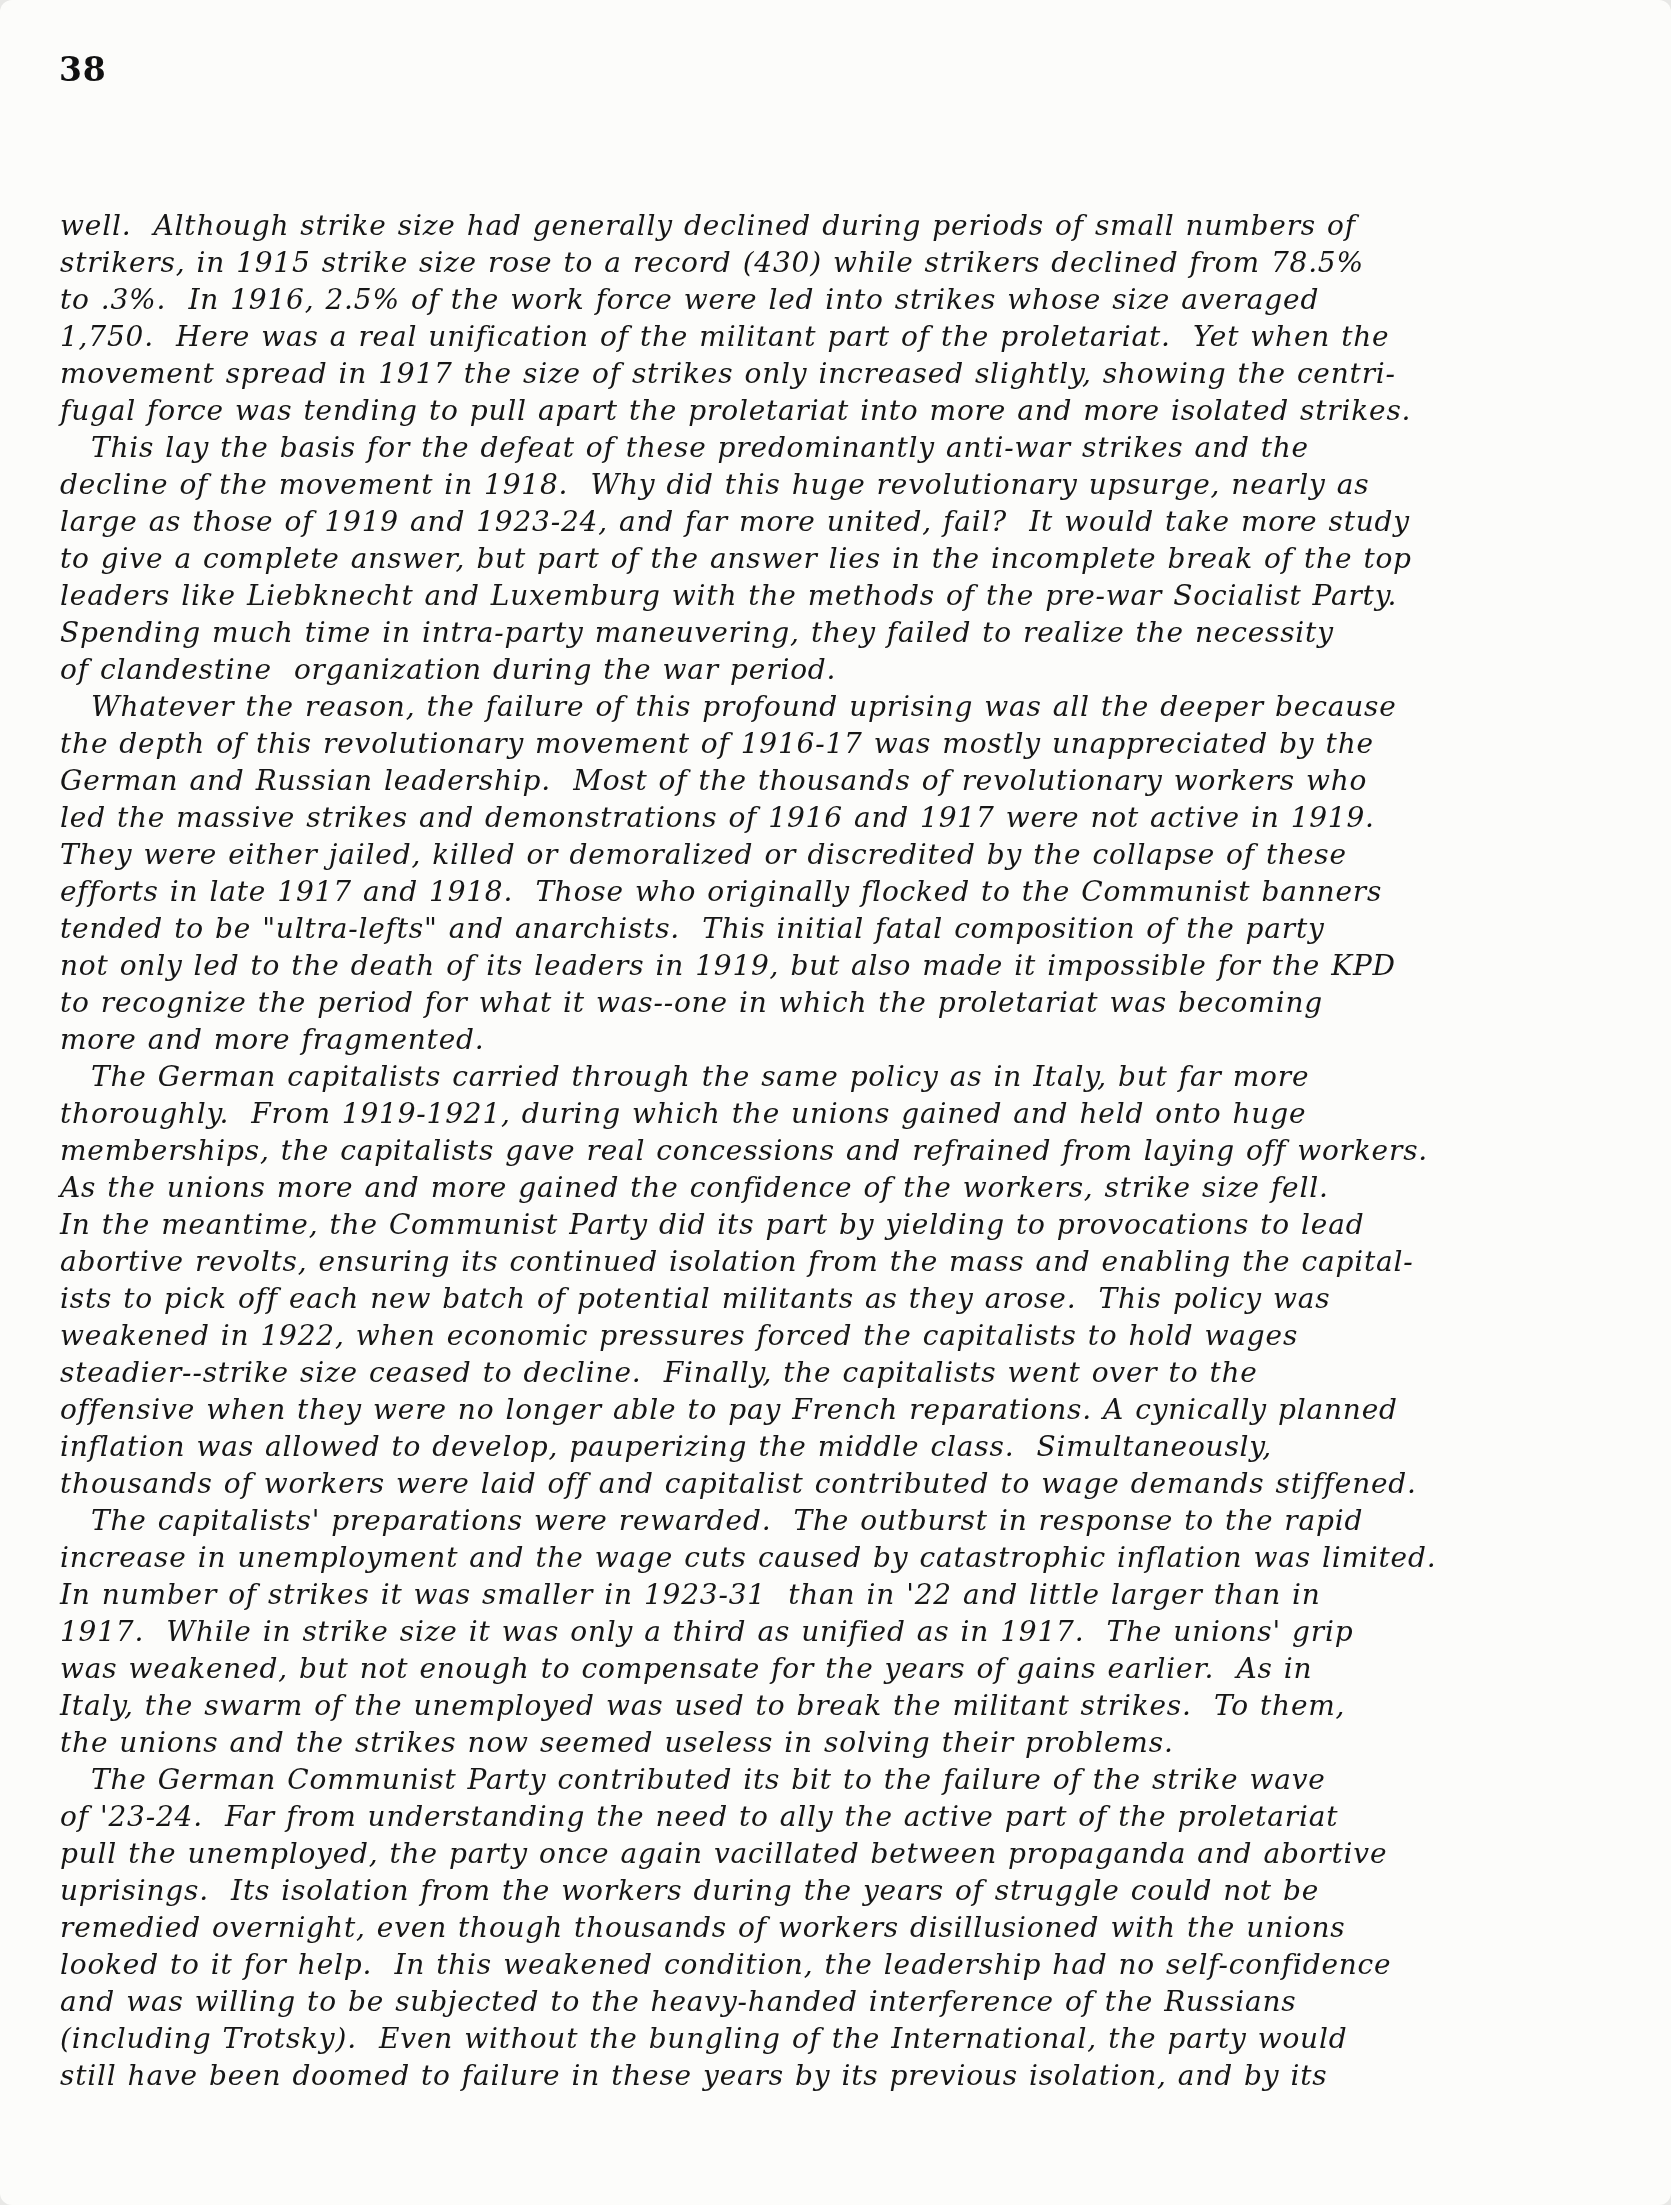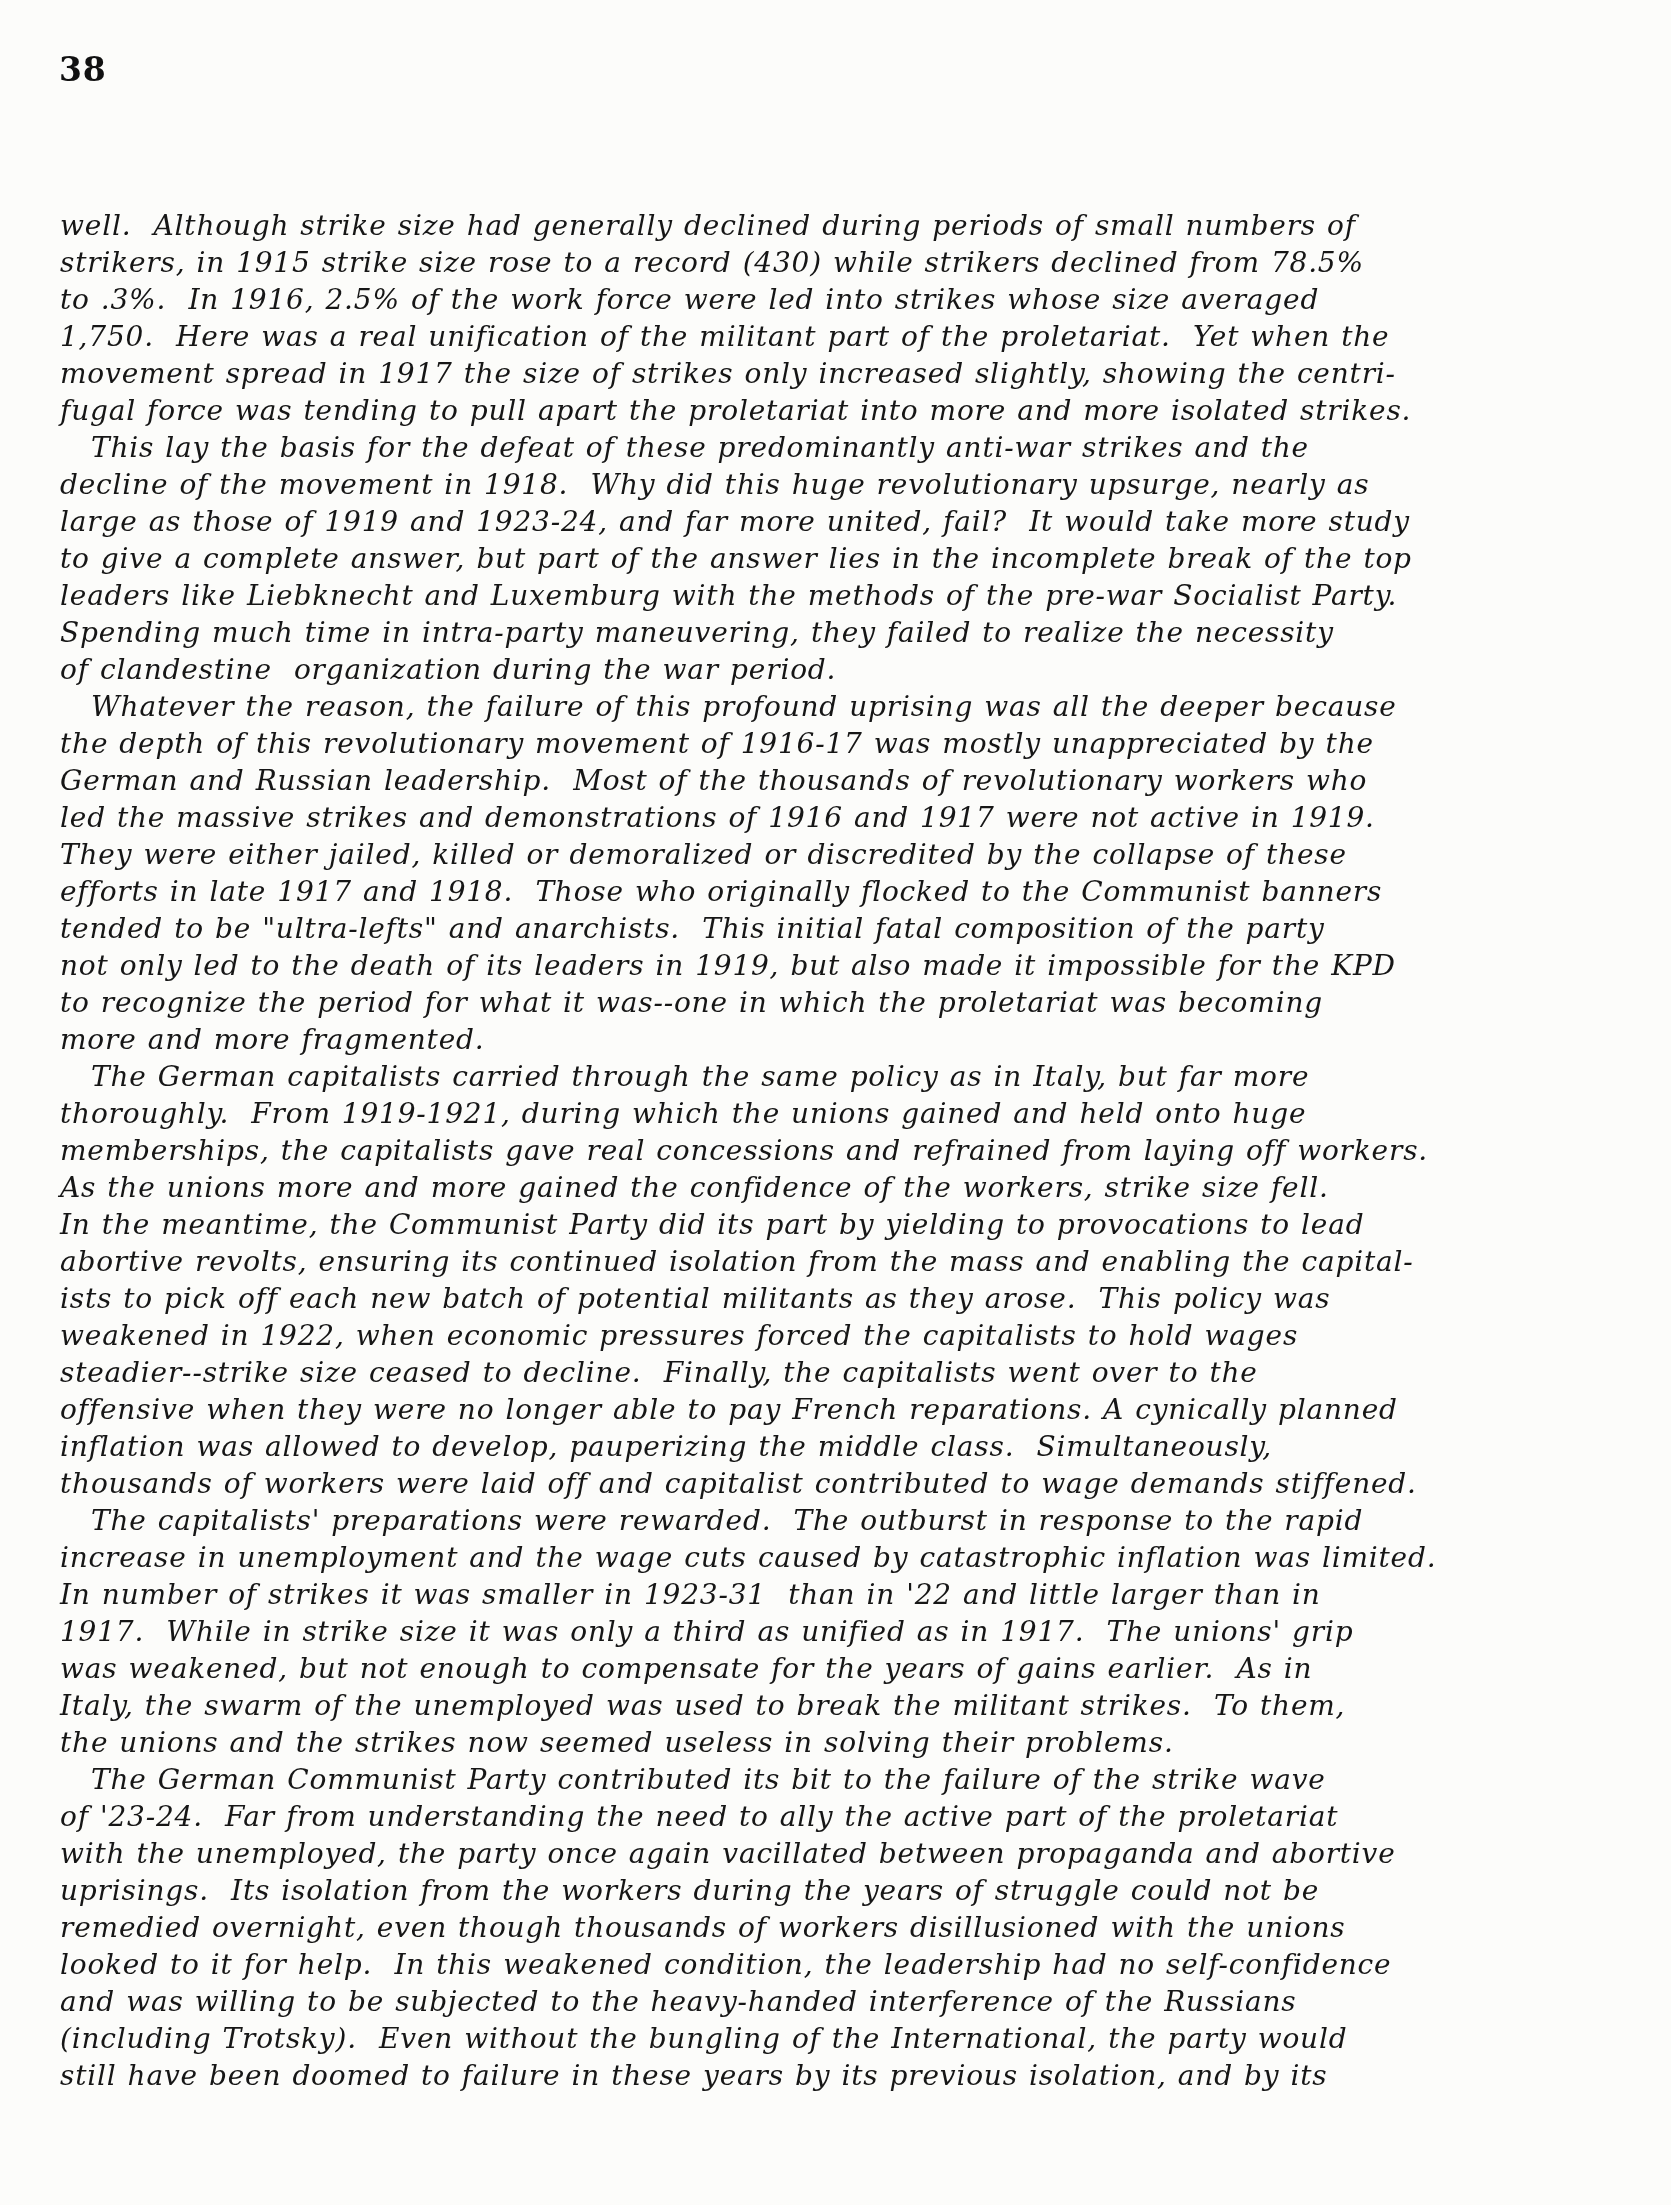--- a/index.html
+++ b/index.html
@@ -9,20 +9,21 @@
   }
   .page {
     position: relative;
     width: 1671px;
     height: 2205px;
     margin: 0 auto;
     background: #fcfcfa;
     overflow: hidden;
     font-family: "DejaVu Serif", "Liberation Serif", serif;
     color: #161616;
+    border-radius: 12px;
   }
   .page-number {
     position: absolute;
     left: 59px;
     top: 50px;
     font-size: 33px;
     font-weight: 700;
     letter-spacing: 0.7px;
     color: #111;
   }
@@ -87,21 +88,21 @@
       <div class="line">thousands of workers were laid off and capitalist contributed to wage demands stiffened.</div>
       <div class="line indent">The capitalists' preparations were rewarded.  The outburst in response to the rapid</div>
       <div class="line">increase in unemployment and the wage cuts caused by catastrophic inflation was limited.</div>
       <div class="line">In number of strikes it was smaller in 1923-31  than in '22 and little larger than in</div>
       <div class="line">1917.  While in strike size it was only a third as unified as in 1917.  The unions' grip</div>
       <div class="line">was weakened, but not enough to compensate for the years of gains earlier.  As in</div>
       <div class="line">Italy, the swarm of the unemployed was used to break the militant strikes.  To them,</div>
       <div class="line">the unions and the strikes now seemed useless in solving their problems.</div>
       <div class="line indent">The German Communist Party contributed its bit to the failure of the strike wave</div>
       <div class="line">of '23-24.  Far from understanding the need to ally the active part of the proletariat</div>
-      <div class="line">with the unemployed, the party once again vacillated between propaganda and abortive</div>
+      <div class="line">pull the unemployed, the party once again vacillated between propaganda and abortive</div>
       <div class="line">uprisings.  Its isolation from the workers during the years of struggle could not be</div>
       <div class="line">remedied overnight, even though thousands of workers disillusioned with the unions</div>
       <div class="line">looked to it for help.  In this weakened condition, the leadership had no self-confidence</div>
       <div class="line">and was willing to be subjected to the heavy-handed interference of the Russians</div>
       <div class="line">(including Trotsky).  Even without the bungling of the International, the party would</div>
       <div class="line">still have been doomed to failure in these years by its previous isolation, and by its</div>
     </div>
 </div>
 
 

